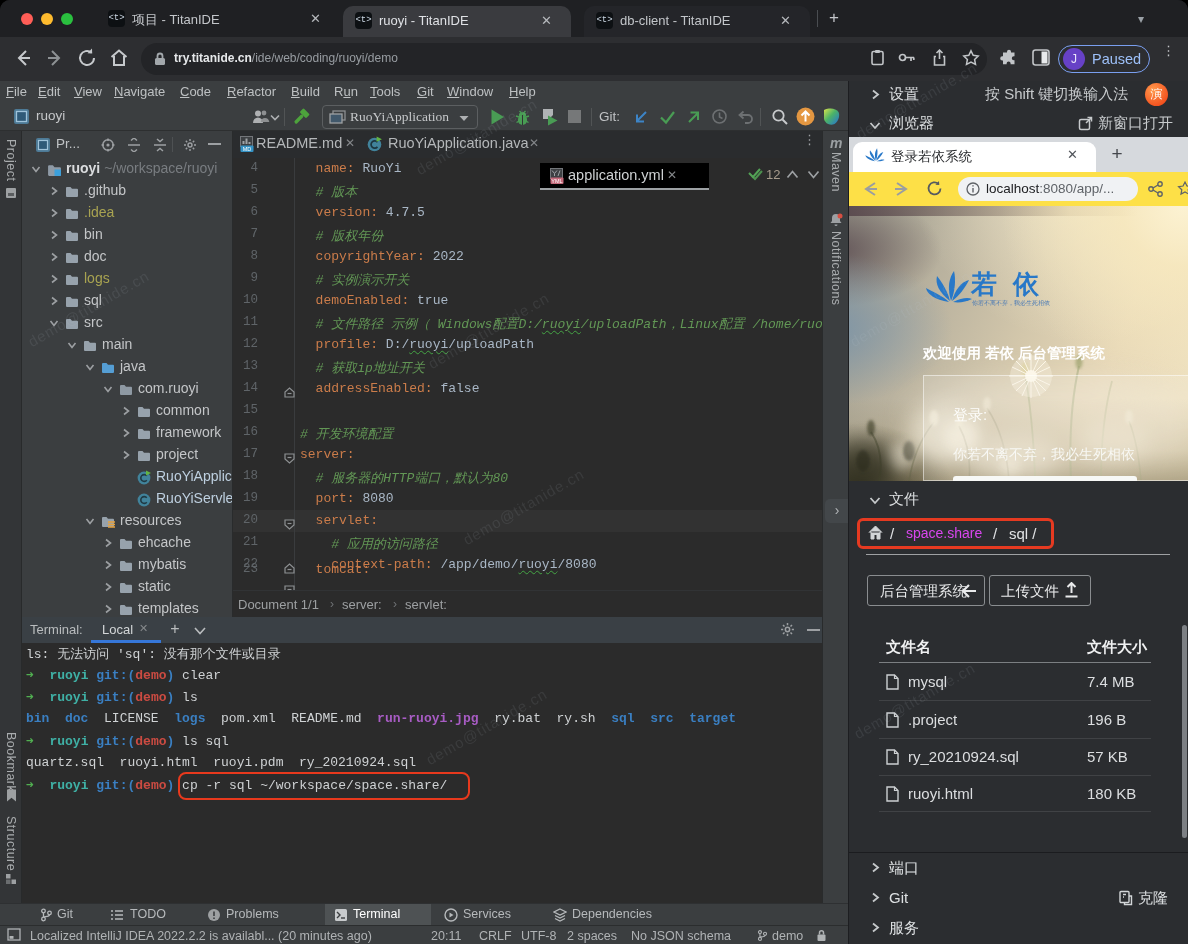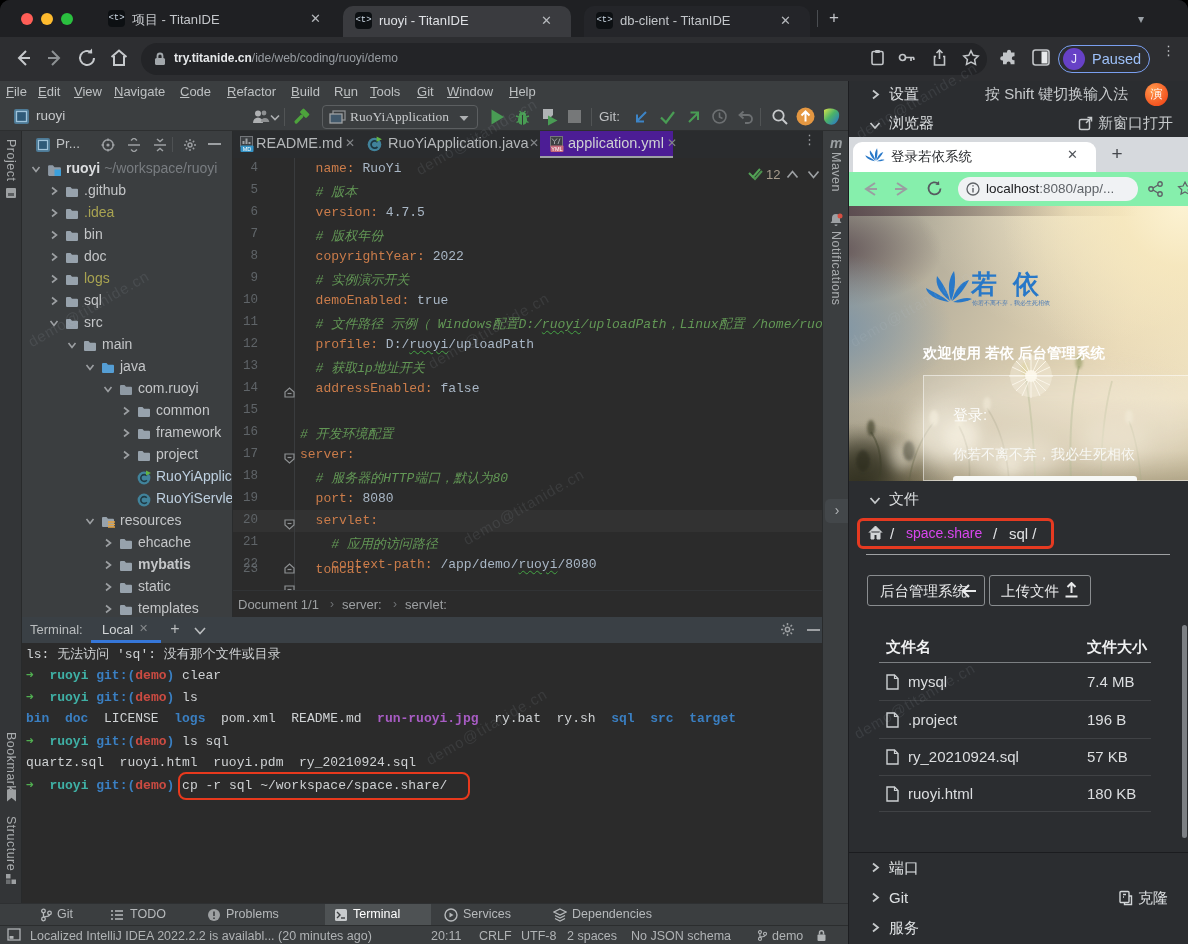--- a/index.html
+++ b/index.html
@@ -487,21 +487,21 @@
         <span style="position:absolute;left:81px;top:0;width:10px;height:22px;">
           <svg width="10" height="10" viewBox="0 0 10 10" style="position:absolute;top:6px;">
             <path d="M3 1.5 L7.5 5 L3 8.5" stroke="#9da0a3" stroke-width="1.6" fill="none"></path>
           </svg>
         </span>
         <span style="position:absolute;left:97px;top:0;width:16px;height:22px;">
           <svg width="14" height="14" viewBox="0 0 14 14" style="position:absolute;top:4px;">
             <path d="M1 4 a1 1 0 0 1 1-1 h3.5 l1.5 1.8 h5 a1 1 0 0 1 1 1 V12 a1 1 0 0 1 -1 1 H2 a1 1 0 0 1 -1-1 Z" fill="#97a2ac"></path>
           </svg>
         </span>
-        <span style="position:absolute;left:116px;top:2px;font-weight:bold;">mybatis</span>
+        <span style="position:absolute;left:116px;top:2px;">mybatis</span>
       </div>
 <div class="trow" style="left:0;top:445px;width:211px;color:#c4c6c8;">
         <span style="position:absolute;left:81px;top:0;width:10px;height:22px;">
           <svg width="10" height="10" viewBox="0 0 10 10" style="position:absolute;top:6px;">
             <path d="M3 1.5 L7.5 5 L3 8.5" stroke="#9da0a3" stroke-width="1.6" fill="none"></path>
           </svg>
         </span>
         <span style="position:absolute;left:97px;top:0;width:16px;height:22px;">
           <svg width="14" height="14" viewBox="0 0 14 14" style="position:absolute;top:4px;">
             <path d="M1 4 a1 1 0 0 1 1-1 h3.5 l1.5 1.8 h5 a1 1 0 0 1 1 1 V12 a1 1 0 0 1 -1 1 H2 a1 1 0 0 1 -1-1 Z" fill="#97a2ac"></path>
@@ -550,21 +550,21 @@
   </div>
   <div class="etab" style="left:125px;width:182px;">
     <svg class="abs" style="left:9px;top:5px;" width="16" height="16" viewBox="0 0 15 15">
           <circle cx="7" cy="8" r="6.4" fill="#41839b"></circle>
           <path d="M9.8 5.8 a3.4 3.4 0 1 0 0 4.4" stroke="#1d3740" stroke-width="1.6" fill="none"></path>
           <path d="M9 0.5 L14 3 L9 5.5 Z" fill="#62b543"></path>
         </svg>
     <div class="tt" style="left:30px;">RuoYiApplication.java</div>
         <div class="tx" style="left:171px;">✕</div>
   </div>
-  <div class="etab" style="left:307px;width:133px;background:#4c1d95;color:#ced1d3;border-bottom:2px solid #9da1a4;">
+  <div class="etab" style="left:307px;width:169px;background:#000000;color:#ced1d3;border-bottom:2px solid #9da1a4;margin-top:32px;">
     <svg class="abs" style="left:9px;top:5px;" width="15" height="16" viewBox="0 0 15 16">
           <rect x="1.5" y="0.5" width="12" height="10" fill="#3d4043" stroke="#73767a" stroke-width="1"></rect>
           <path d="M3 2.5 l2.5 3 v2.5 M8 2.5 l-2.5 3 M9 8 l2-5.5" stroke="#9fa3a6" stroke-width="1" fill="none"></path>
           <rect x="1.5" y="9.5" width="13" height="6.5" rx="1" fill="#c4697a"></rect>
           <text x="8" y="15" font-size="5.5" fill="#fff" text-anchor="middle" font-family="Liberation Sans">YML</text>
         </svg>
     <div class="tt" style="left:28px;">application.yml</div>
         <div class="tx" style="left:127px;">✕</div>
   </div>
   <div class="abs" style="left:570px;top:7px;width:4px;height:14px;color:#9da0a3;font-size:13px;line-height:4.5px;">⋮</div>
@@ -775,21 +775,21 @@
 <path d="M25 33 C14 24 10 16 12 8 C17 14 23 24 25 33 Z"></path>
 <path d="M26 33 C22 20 24 10 29 3 C31 11 30 24 26 33 Z"></path>
 <path d="M27 33 C30 22 36 14 44 12 C40 20 34 28 27 33 Z"></path>
 <path d="M28 34 C36 30 43 29 47 31 C41 34 34 35 28 34 Z"></path>
 </g>
           </svg></div>
     <div class="abs" style="left:42px;top:11px;font-size:13.5px;color:#27292c;">登录若依系统</div>
     <div class="abs" style="left:218px;top:10px;font-size:13px;color:#50545a;">✕</div>
     <div class="abs" style="left:258px;top:7px;width:20px;height:20px;font-size:19px;color:#44474c;text-align:center;line-height:20px;">+</div>
   </div>
-  <div class="abs" style="left:0;top:91px;width:340px;height:34px;background:#86efac;">
+  <div class="abs" style="left:0;top:91px;width:340px;height:34px;background:#fde047;">
     <svg class="abs" style="left:12px;top:9px;" width="17" height="16" viewBox="0 0 17 16">
           <path d="M14 2 L5 8 L14 14" stroke="#9a9da1" stroke-width="2" fill="none"></path>
           <path d="M5 8 L16 8" stroke="#9a9da1" stroke-width="2"></path>
         </svg>
     <svg class="abs" style="left:45px;top:9px;" width="17" height="16" viewBox="0 0 17 16">
           <path d="M3 2 L12 8 L3 14" stroke="#9a9da1" stroke-width="2" fill="none"></path>
           <path d="M1 8 L12 8" stroke="#9a9da1" stroke-width="2"></path>
         </svg>
     <svg class="abs" style="left:77px;top:8px;" width="17" height="17" viewBox="0 0 17 17">
           <path d="M14.5 8.5 a6 6 0 1 1 -2-4.6" stroke="#565a60" stroke-width="1.8" fill="none"></path>

